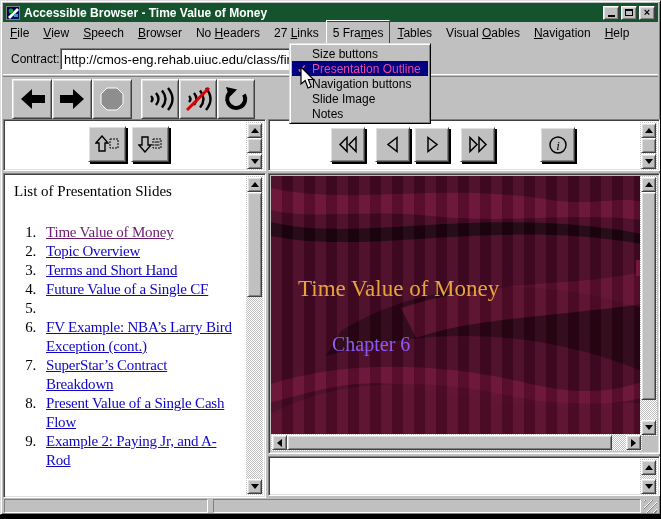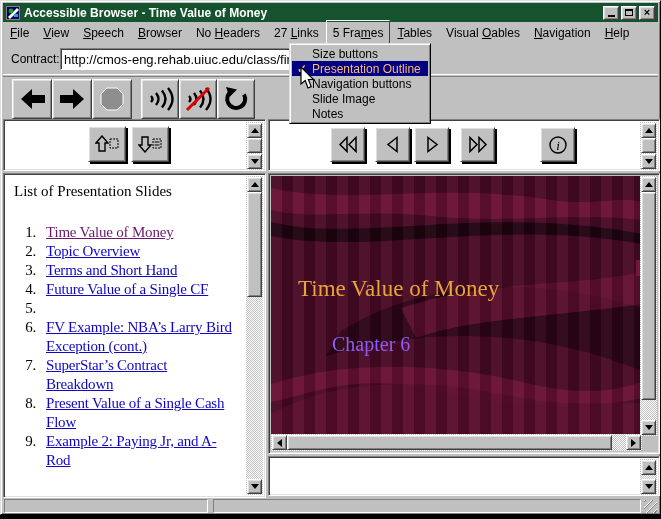--- a/index.html
+++ b/index.html
@@ -73,21 +73,21 @@
   .slideimg svg{position:absolute;left:0;top:0;width:100%;height:100%;}
   .stripes{position:absolute;left:0;top:0;right:0;bottom:0;
     background:repeating-linear-gradient(90deg, rgba(255,255,255,0.035) 0 11px, rgba(0,0,0,0.16) 11px 22px);}
   .slide-title{position:absolute;left:27px;top:100px;font-family:"Liberation Serif",serif;font-size:23px;color:#e7a43b;white-space:nowrap;}
   .slide-sub{position:absolute;left:61px;top:157px;font-family:"Liberation Serif",serif;font-size:20px;color:#8b5cf6;}
   
   .dropdown{position:absolute;left:288px;top:42px;width:142px;background:#c0c0c0;z-index:50;
     border:1px solid;border-color:#dfdfdf #000 #000 #dfdfdf;
     box-shadow:inset 1px 1px 0 #fff, inset -1px -1px 0 #808080;padding:2px 2px;}
   .dd-item{height:15px;display:flex;align-items:center;font-size:12px;padding-left:20px;position:relative;white-space:nowrap;}
-  .dd-item.sel{background:#000080;color:#fdba74;}
+  .dd-item.sel{background:#000080;color:#ec4899;}
   .dd-check{position:absolute;left:5px;top:1px;font-size:12px;font-weight:bold;}
   .cursor{position:absolute;left:299px;top:66px;z-index:60;}
   
   .statusbar{position:absolute;left:2px;right:2px;top:497px;height:16px;display:flex;align-items:center;}
   .status-cell{height:14px;background:#c0c0c0;border:1px solid;border-color:#808080 #fff #fff #808080;}
   .grip{position:absolute;right:1px;bottom:1px;width:13px;height:13px;
     background:repeating-linear-gradient(135deg,#fff 0 1px,#808080 1px 2px,#c0c0c0 2px 5px);}
 </style>
 </head>
 <body>

